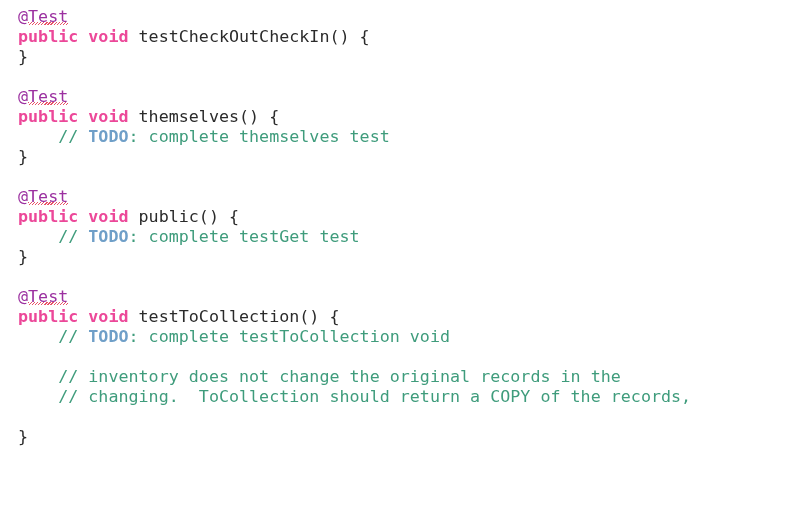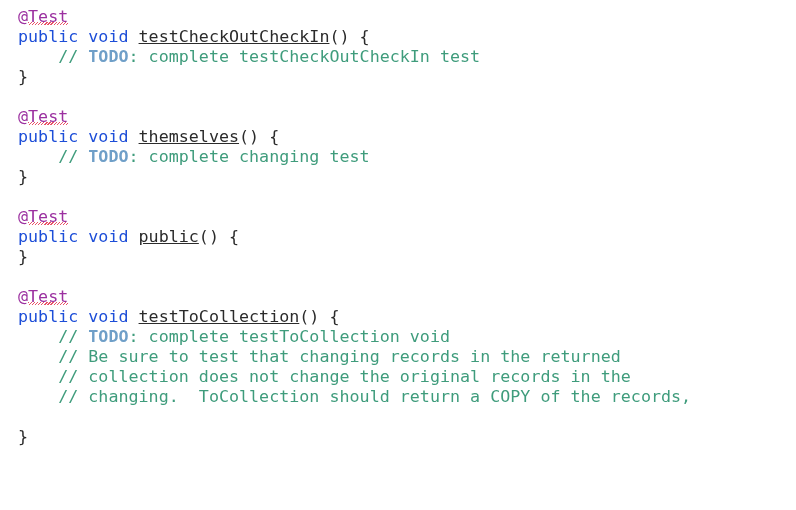--- a/index.html
+++ b/index.html
@@ -60,26 +60,25 @@
       repeating-linear-gradient(
         135deg,
         #e8495f 0px, #e8495f 1px,
         transparent 1px, transparent 2.2px
       );
     background-repeat: repeat-x;
     opacity: 0.95;
   }
 
   .tok-keyword {
-    color: #1d4ed8;
-    font-weight: normal;
+    color: #ec4899;
+    font-weight: bold;
   }
   .tok-method {
     color: #2b2b2b;
-    text-decoration: underline;
   }
   .tok-punct {
     color: #2b2b2b;
   }
   .tok-brace {
     color: #2b2b2b;
   }
   .tok-comment {
     color: #3f9c7c;
   }
@@ -88,34 +87,34 @@
     font-weight: bold;
   }
 </style>
 </head>
 <body>
 
 <div id="editor">
   <div id="code-body">
       <div class="code-line"><span></span><span class="tok-annotation-at">@</span><span class="tok-squiggle"><span class="tok-annotation">Test</span></span></div>
       <div class="code-line"><span></span><span class="tok-keyword">public void </span><span class="tok-method">testCheckOutCheckIn</span><span class="tok-punct">() {</span></div>
-      <div class="code-line"><span>    </span><span class="tok-comment">// </span><span class="tok-todo">TODO</span><span class="tok-comment">: complete testCheckOutCheckIn test</span></div>
       <div class="code-line"><span></span><span class="tok-brace">}</span></div>
       <div class="code-line blank"><span>&nbsp;</span></div>
       <div class="code-line"><span></span><span class="tok-annotation-at">@</span><span class="tok-squiggle"><span class="tok-annotation">Test</span></span></div>
       <div class="code-line"><span></span><span class="tok-keyword">public void </span><span class="tok-method">themselves</span><span class="tok-punct">() {</span></div>
-      <div class="code-line"><span>    </span><span class="tok-comment">// </span><span class="tok-todo">TODO</span><span class="tok-comment">: complete changing test</span></div>
+      <div class="code-line"><span>    </span><span class="tok-comment">// </span><span class="tok-todo">TODO</span><span class="tok-comment">: complete themselves test</span></div>
       <div class="code-line"><span></span><span class="tok-brace">}</span></div>
       <div class="code-line blank"><span>&nbsp;</span></div>
       <div class="code-line"><span></span><span class="tok-annotation-at">@</span><span class="tok-squiggle"><span class="tok-annotation">Test</span></span></div>
       <div class="code-line"><span></span><span class="tok-keyword">public void </span><span class="tok-method">public</span><span class="tok-punct">() {</span></div>
+      <div class="code-line"><span>    </span><span class="tok-comment">// </span><span class="tok-todo">TODO</span><span class="tok-comment">: complete testGet test</span></div>
       <div class="code-line"><span></span><span class="tok-brace">}</span></div>
       <div class="code-line blank"><span>&nbsp;</span></div>
       <div class="code-line"><span></span><span class="tok-annotation-at">@</span><span class="tok-squiggle"><span class="tok-annotation">Test</span></span></div>
       <div class="code-line"><span></span><span class="tok-keyword">public void </span><span class="tok-method">testToCollection</span><span class="tok-punct">() {</span></div>
       <div class="code-line"><span>    </span><span class="tok-comment">// </span><span class="tok-todo">TODO</span><span class="tok-comment">: complete testToCollection void</span></div>
-      <div class="code-line"><span>    </span><span class="tok-comment">// Be sure to test that changing records in the returned</span></div>
-      <div class="code-line"><span>    </span><span class="tok-comment">// collection does not change the original records in the</span></div>
+      <div class="code-line"><span>    </span></div>
+      <div class="code-line"><span>    </span><span class="tok-comment">// inventory does not change the original records in the</span></div>
       <div class="code-line"><span>    </span><span class="tok-comment">// changing.  ToCollection should return a COPY of the records,</span></div>
       <div class="code-line"><span>    </span></div>
       <div class="code-line"><span></span><span class="tok-brace">}</span></div>
     </div>
 </div>
 
 </body></html>

